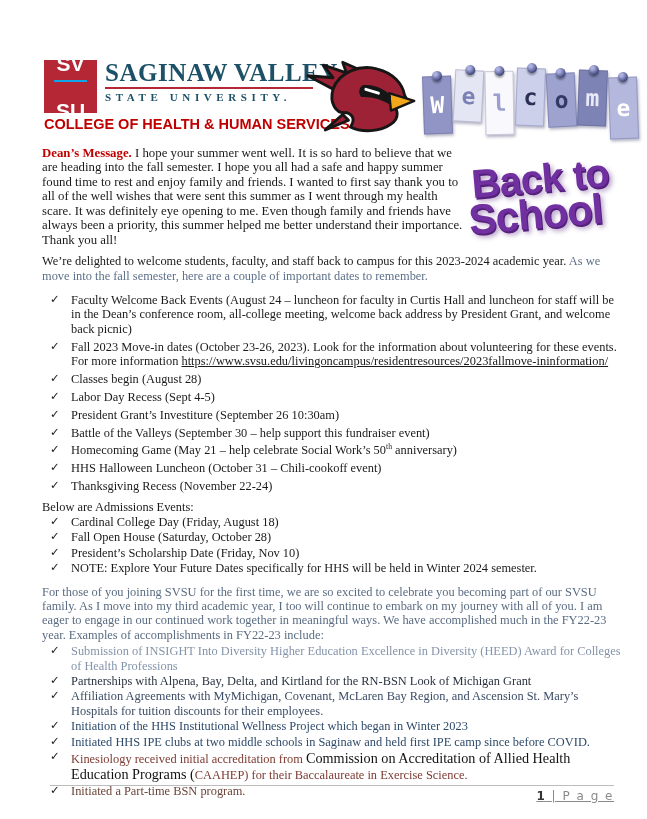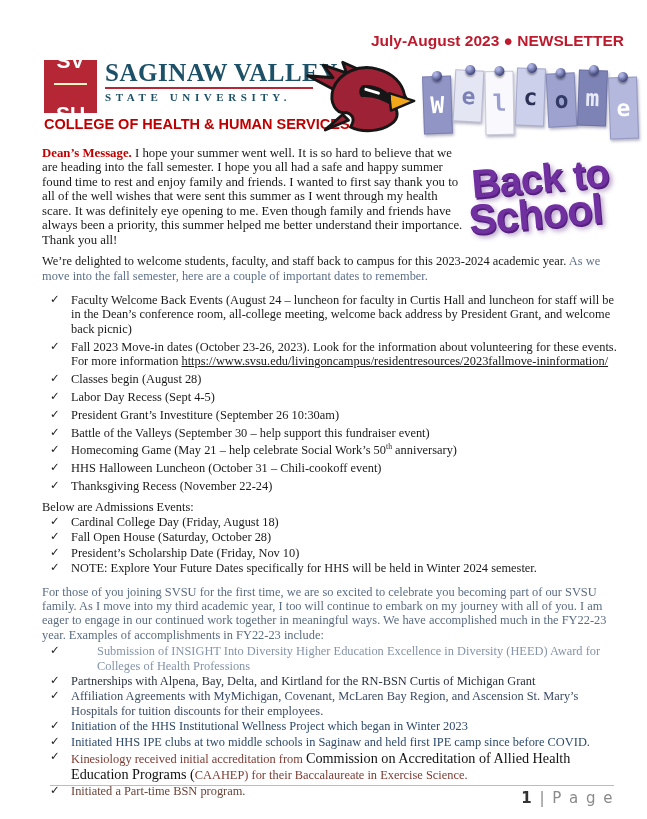--- a/index.html
+++ b/index.html
@@ -7,21 +7,21 @@
         font-family:"Liberation Serif",serif;color:#1a1a1a;overflow:hidden;}
 
   
   .newsletter-title{position:absolute;top:32px;right:23px;
         font-family:"Liberation Sans",sans-serif;font-weight:bold;font-size:15.5px;color:#be1a2e;}
 
   .logo-cluster{position:absolute;left:44px;top:60px;display:flex;align-items:flex-start;}
   .svsu-square{width:53px;height:53px;background:#b52735;color:#fff;
         font-family:"Liberation Sans",sans-serif;font-weight:bold;font-size:21px;line-height:1;
         display:flex;flex-direction:column;align-items:center;justify-content:center;}
-  .svsu-square .l1{border-bottom:2px solid #fef9c3;padding:1px 2px 12px 2px;}
+  .svsu-square .l1{border-bottom:2px solid #0ea5e9;padding:1px 2px 6px 2px;}
   .svsu-square .l2{padding-top:18px;}
   .logo-textcol{margin-left:8px;width:208px;}
   .logo-name1{font-family:"Liberation Serif",serif;font-weight:bold;font-size:25px;line-height:1.02;
         color:#1d5168;letter-spacing:0.5px;white-space:nowrap;}
   .logo-rule{height:2.5px;background:#b52735;margin:1px 0 2px 0;}
   .logo-name2{font-family:"Liberation Serif",serif;font-weight:bold;font-size:11px;
         color:#1d5168;letter-spacing:4.6px;white-space:nowrap;}
   .college-line{position:absolute;left:44px;top:116px;font-family:"Liberation Sans",sans-serif;
         font-weight:bold;font-size:14.5px;color:#c00000;white-space:nowrap;}
 
@@ -69,41 +69,40 @@
   sup{font-size:0.62em;line-height:0;font-family:Liberation Serif, serif;}
 
   .admissions-heading{margin-top:6px;}
   ul.checklist.tight{margin-top:1px;}
   .checklist.tight li{margin-bottom:1px;}
 
   .joining{margin-top:9px;color:#5a6c82;}
 
   ul.checklist.acc{margin-top:2px;}
   .checklist.acc li{margin-bottom:1px;}
-  .acc-0{color:#8494aa;margin-left:26px;}
+  .acc-0{color:#8494aa;}
   .acc-1{color:#2a3340;}
   .acc-2{color:#3c4c66;}
   .acc-3{color:#2e4a6b;}
   .acc-4{color:#2e4a6b;}
   .maroon{color:#7d3a32;}
   .caahep{color:#111;font-size:14.2px;}
   .acc-6{color:#6b4438;}
 
   
   .footer-rule{position:absolute;left:50px;right:33px;top:785px;border-top:1px solid #bdbdbd;}
   .footer-page{position:absolute;top:789px;right:33px;font-family:"DejaVu Sans",sans-serif;
-        font-size:15px;color:#8a8a8a;letter-spacing:1.5px;}
+        font-size:12px;color:#8a8a8a;letter-spacing:1.5px;text-decoration:underline;}
   .footer-num{color:#333;font-weight:bold;}
 </style>
 </head>
 <body>
 
 <div class="page">
 
-  <div class="newsletter-title">July-August 2023 ● NEWSLETTER</div>
 
   <div class="logo-cluster">
     <div class="svsu-square">
       <span class="l1">SV</span>
       <span class="l2">SU</span>
     </div>
     <div class="logo-textcol">
       <div class="logo-name1">SAGINAW VALLEY</div>
       <div class="logo-rule"></div>
       <div class="logo-name2">STATE UNIVERSITY.</div>
@@ -234,21 +233,21 @@
 
     <p class="joining" style="margin-bottom:0;">For those of you joining SVSU for the first time, we are so excited to celebrate you becoming part of our SVSU family. As I move into my third academic year, I too will continue to embark on my journey with all of you. I am eager to engage in our continued work together in meaningful ways.  We have accomplished much in the FY22-23 year. Examples of accomplishments in FY22-23 include:</p>
 
     <ul class="checklist acc">
       <li>
         <span class="chk">✓</span>
         <span class="li-body acc-0">Submission of INSIGHT Into Diversity Higher Education Excellence in Diversity (HEED) Award for Colleges of Health Professions</span>
       </li>
       <li>
         <span class="chk">✓</span>
-        <span class="li-body acc-1">Partnerships with Alpena, Bay, Delta, and Kirtland for the RN-BSN Curtis of Michigan Grant</span>
+        <span class="li-body acc-1">Partnerships with Alpena, Bay, Delta, and Kirtland for the RN-BSN Look of Michigan Grant</span>
       </li>
       <li>
         <span class="chk">✓</span>
         <span class="li-body acc-2">Affiliation Agreements with MyMichigan, Covenant, McLaren Bay Region, and Ascension St. Mary’s Hospitals for tuition discounts for their employees.</span>
       </li>
       <li>
         <span class="chk">✓</span>
         <span class="li-body acc-3">Initiation of the HHS Institutional Wellness Project which began in Winter 2023</span>
       </li>
       <li>

